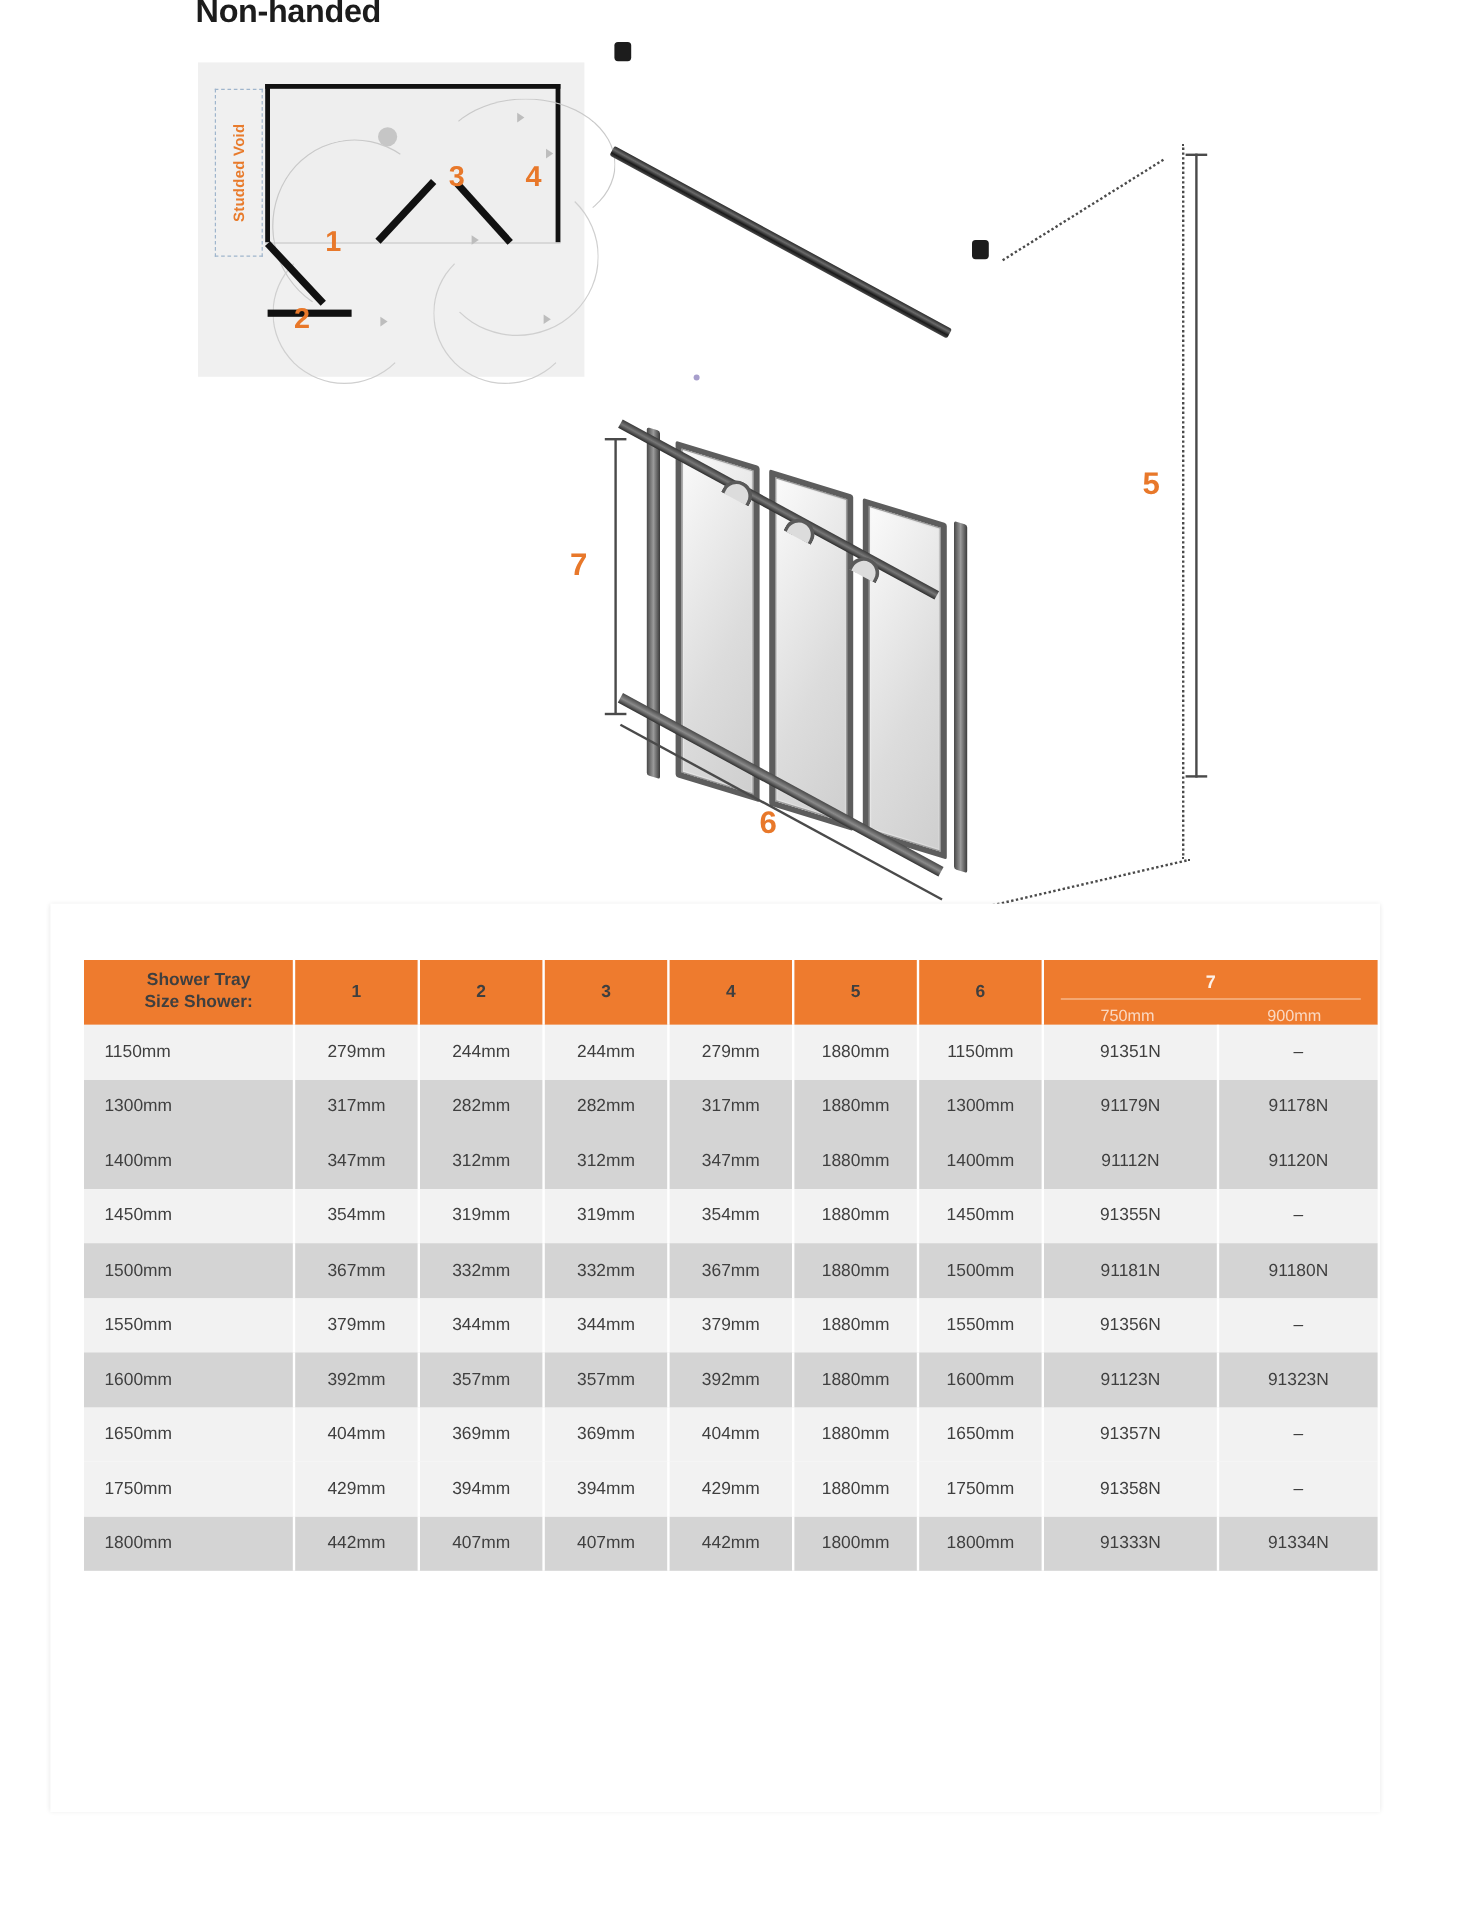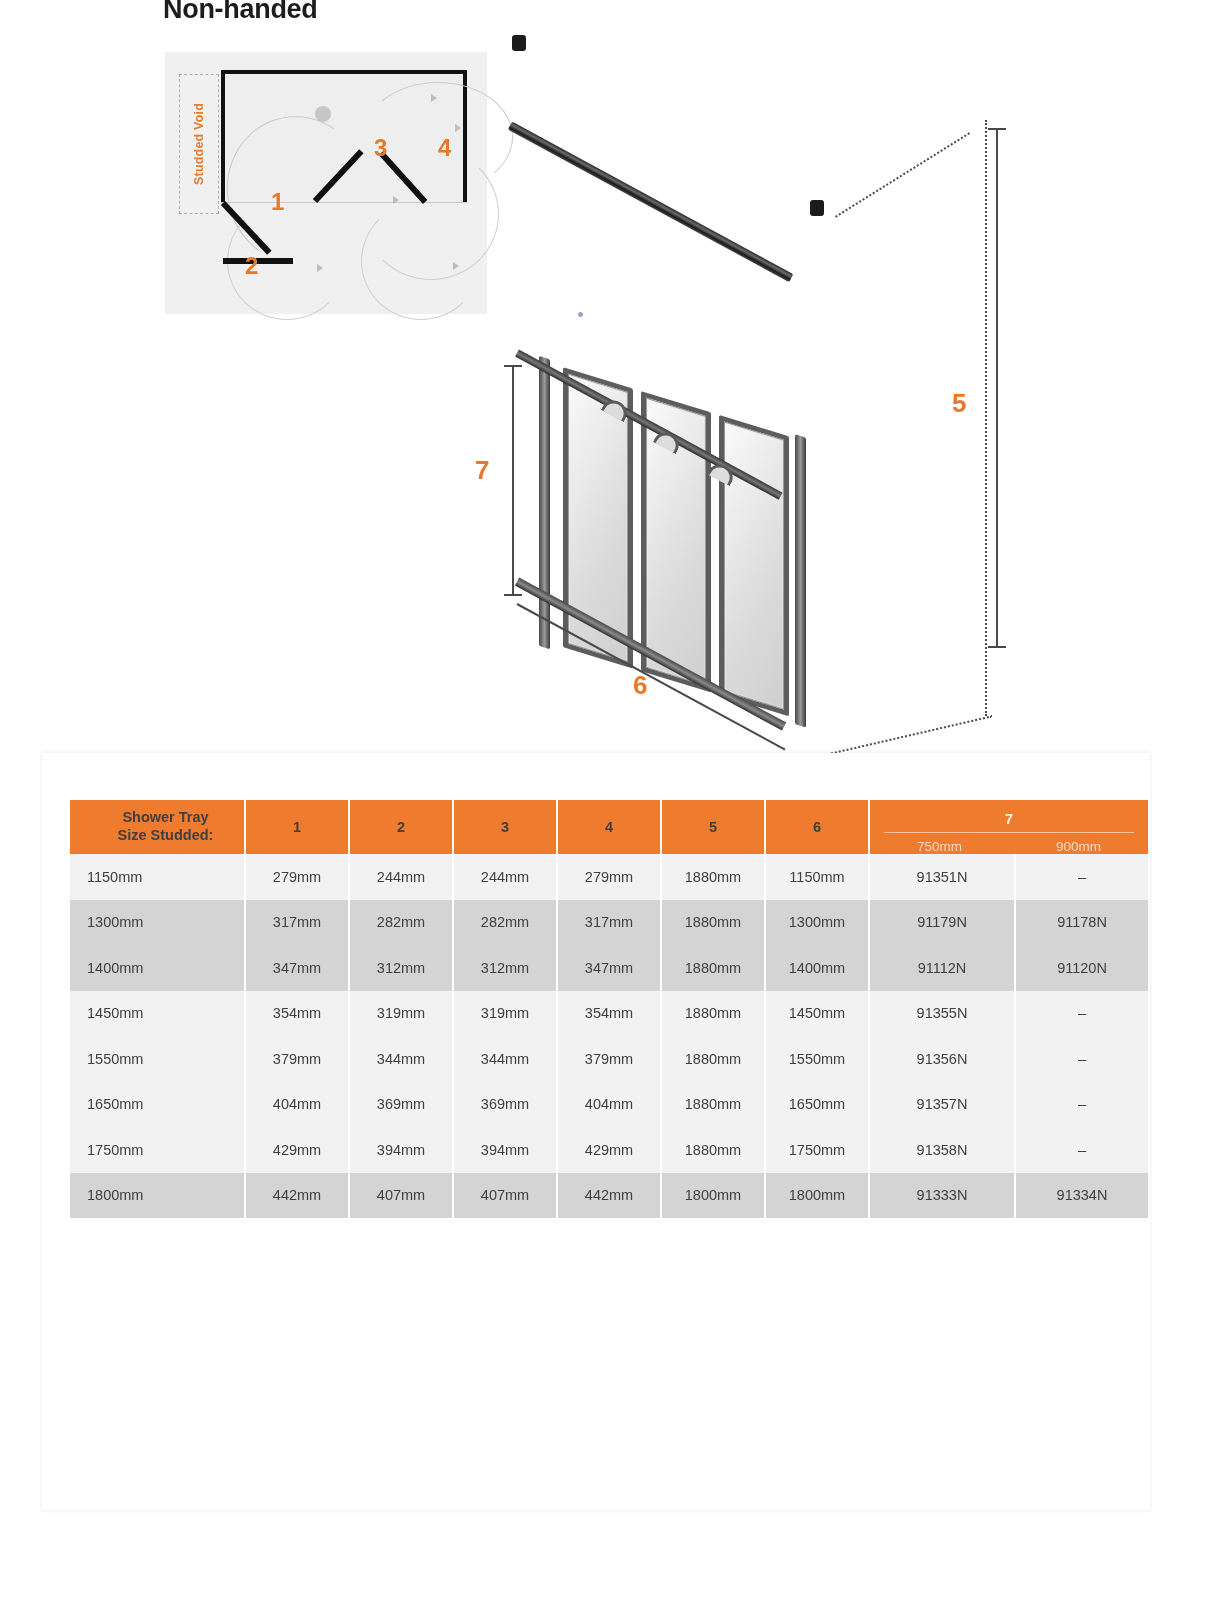--- a/index.html
+++ b/index.html
@@ -359,21 +359,21 @@
         <col class="cn">
           <col class="cn">
           <col class="cn">
         <col class="c7a">
           <col class="c7b">
       </colgroup>
       <thead>
         <tr>
           <th class="label-col">
             <span>Shower Tray</span><br>
-            <span>Size Studded:</span>
+            <span>Size Shower:</span>
           </th>
           <th>1</th>
           <th>2</th>
           <th>3</th>
           <th>4</th>
           <th>5</th>
           <th>6</th>
           <th class="sevenhead" colspan="2">
             <div class="seven-top">7</div>
             <div class="seven-rule"></div>
@@ -422,30 +422,52 @@
             <td>1450mm</td>
             <td>354mm</td>
             <td>319mm</td>
             <td>319mm</td>
             <td>354mm</td>
             <td>1880mm</td>
             <td>1450mm</td>
             <td class="code">91355N</td>
             <td class="dash">–</td>
           </tr>
+          <tr class="dark">
+            <td>1500mm</td>
+            <td>367mm</td>
+            <td>332mm</td>
+            <td>332mm</td>
+            <td>367mm</td>
+            <td>1880mm</td>
+            <td>1500mm</td>
+            <td class="code">91181N</td>
+            <td class="code">91180N</td>
+          </tr>
           <tr class="lite">
             <td>1550mm</td>
             <td>379mm</td>
             <td>344mm</td>
             <td>344mm</td>
             <td>379mm</td>
             <td>1880mm</td>
             <td>1550mm</td>
             <td class="code">91356N</td>
             <td class="dash">–</td>
+          </tr>
+          <tr class="dark">
+            <td>1600mm</td>
+            <td>392mm</td>
+            <td>357mm</td>
+            <td>357mm</td>
+            <td>392mm</td>
+            <td>1880mm</td>
+            <td>1600mm</td>
+            <td class="code">91123N</td>
+            <td class="code">91323N</td>
           </tr>
           <tr class="lite">
             <td>1650mm</td>
             <td>404mm</td>
             <td>369mm</td>
             <td>369mm</td>
             <td>404mm</td>
             <td>1880mm</td>
             <td>1650mm</td>
             <td class="code">91357N</td>

